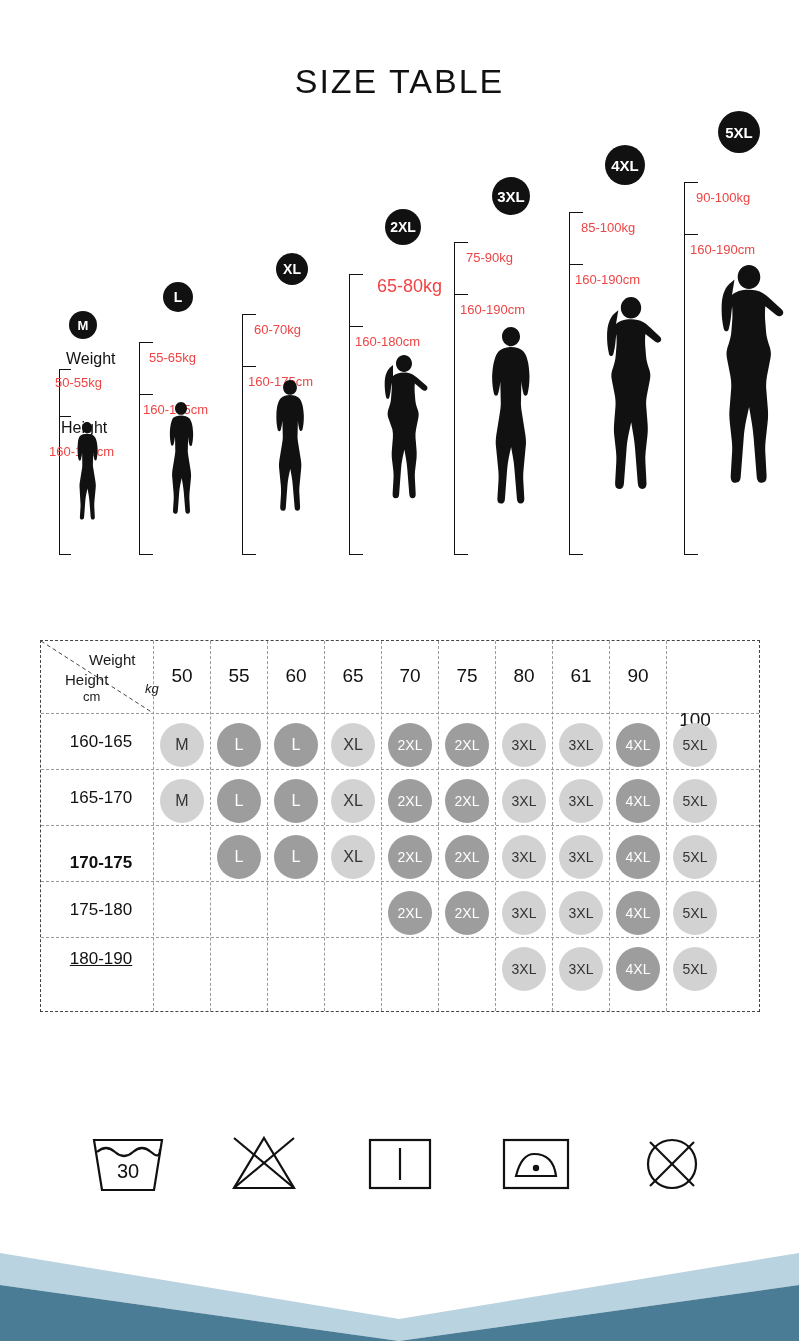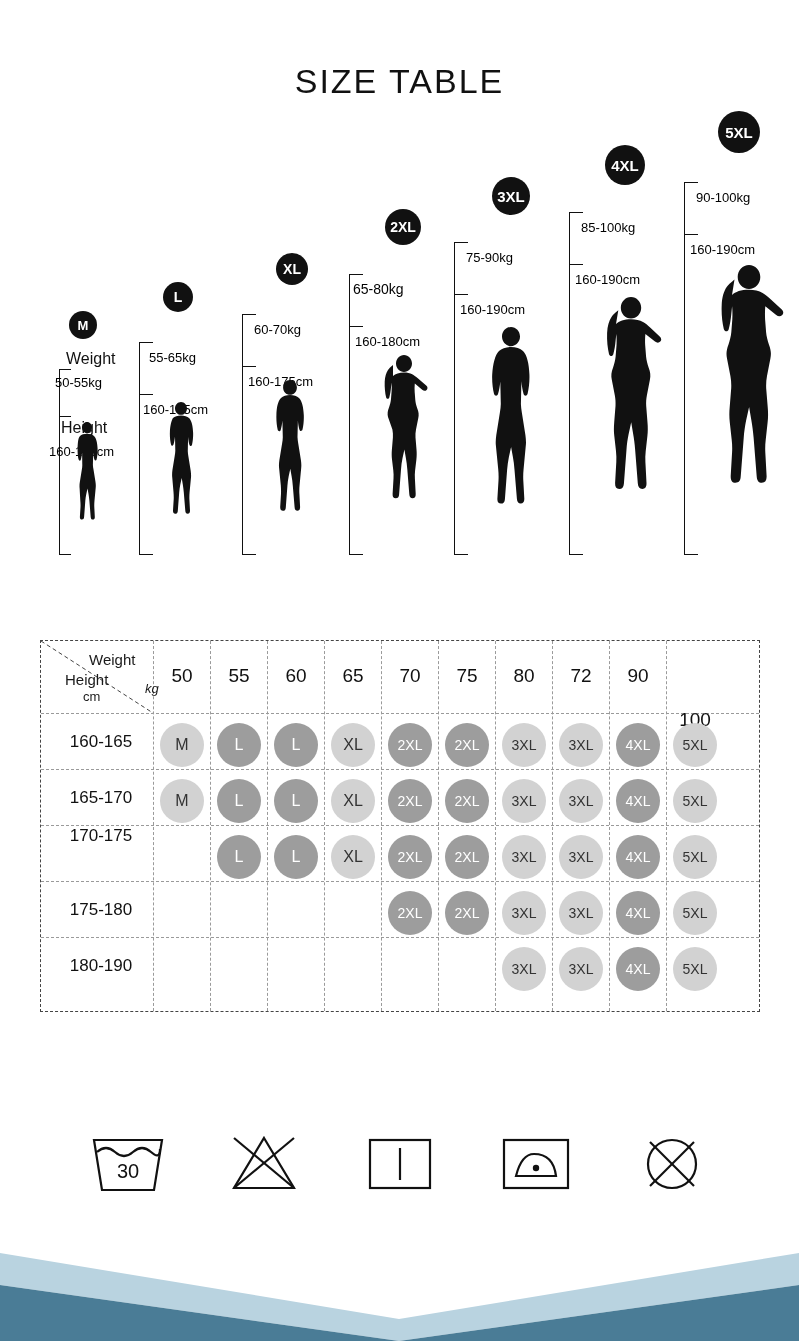--- a/index.html
+++ b/index.html
@@ -55,21 +55,21 @@
     border-radius: 50%;
     display: flex;
     align-items: center;
     justify-content: center;
     font-weight: 700;
     line-height: 1;
   }
   .lbl {
     position: absolute;
     white-space: nowrap;
-    color: #000000;
+    color: #ef4444;
   }
   .lbl-cap {
     position: absolute;
     white-space: nowrap;
     color: #111;
   }
   .bracket {
     position: absolute;
     border-left: 1.5px solid #111;
   }
@@ -248,21 +248,21 @@
       </svg>
     </div>
   </div>
 
   <div class="fig" style="left:345px;bottom:45px;">
     <div class="badge" style="left:40px;bottom:280px;width:36px;height:36px;font-size:14px;">2XL</div>
     <div class="bracket" style="left:4px;bottom:-30px;height:280px;"></div>
     <div class="tick" style="left:4px;bottom:250px;width:14px;"></div>
     <div class="tick" style="left:4px;bottom:198px;width:14px;"></div>
     <div class="tick" style="left:4px;bottom:-30px;width:14px;"></div>
-    <div class="lbl" style="left:8px;bottom:228px;font-size:14px;">65-80kg</div>
+    <div class="lbl" style="left:32px;bottom:228px;font-size:18px;">65-80kg</div>
     <div class="lbl" style="left:10px;bottom:176px;font-size:13px;margin-top:44px;">160-180cm</div>
     <div class="fig-person" style="left:26px;bottom:0;">
       <svg width="62" height="172" viewBox="0 0 62 172">
         <path fill="#111" d="M33 2c4.4 0 8 3.8 8 8.5S37.4 19 33 19s-8-3.8-8-8.5S28.6 2 33 2zM22 23c2.4-2.2 6.3-3.5 11-3.5 3.1 0 6 .6 8.2 1.7 1.6.8 3.5 2.2 5.6 4l8.4 7.2c1.6 1.4 1.7 3.2.4 4.5-1.2 1.2-2.9 1.1-4.4-.2l-7.4-6.2c-.3 2.8-.3 6-.1 8.8l.6 7.8c.2 2.6 1 5.8 2 8.4 1.4 3.6 1.7 6.2 1 9.5l-2.3 11.4c-.5 2.5-.7 5.4-.5 8l1 12c.3 3.4.3 6.9-.1 10l-1.3 11.1c-.3 2.6-.4 5.4-.2 8l.8 15.4c.1 2.9-1 4.4-3.1 4.4-2.1 0-3.1-1.4-3.3-4.1l-2-25c-.3-3.8-.8-7.6-1.4-11l-1.5-8.7-1.9 8.7c-.7 3.6-1.3 7.5-1.5 11.3l-1.9 25c-.2 2.7-1.3 3.8-3.4 3.8-2.2 0-3.2-1.5-3.1-4.4l.9-15.4c.2-2.6.1-5.4-.2-8l-1.3-11.1c-.4-3.1-.4-6.6-.1-10l1-12c.2-2.6 0-5.5-.5-8L17 64c-.7-3.3-.4-5.9 1-9.5 1-2.6 1.8-5.8 2-8.4l.6-7.8c.2-2.8.2-6-.1-8.8l-.5 5.1c-.3 3.4-.9 7-1.7 9.9-.5 1.9-2.7 1.7-3.2-.2-1-4.1-1.6-9.9-1.4-15.5.2-5.3 1.5-9.3 3.3-11.9.9-1.3 2.3-2.6 5-4.9z"></path>
       </svg>
     </div>
   </div>
 
   <div class="fig" style="left:450px;bottom:45px;">
     <div class="badge" style="left:42px;bottom:310px;width:38px;height:38px;font-size:15px;">3XL</div>
@@ -341,29 +341,29 @@
   <div class="corner-height">Height</div>
   <div class="corner-cm">cm</div>
 
   <div class="col-head" style="left:113px;">50</div>
   <div class="col-head" style="left:170px;">55</div>
   <div class="col-head" style="left:227px;">60</div>
   <div class="col-head" style="left:284px;">65</div>
   <div class="col-head" style="left:341px;">70</div>
   <div class="col-head" style="left:398px;">75</div>
   <div class="col-head" style="left:455px;">80</div>
-  <div class="col-head" style="left:512px;">72</div>
+  <div class="col-head" style="left:512px;">61</div>
   <div class="col-head" style="left:569px;">90</div>
   <div class="col-head" style="left:626px;margin-top:44px;">100</div>
 
   <div class="row-head" style="top:91px;">160-165</div>
   <div class="row-head" style="top:147px;">165-170</div>
-  <div class="row-head" style="top:185px;">170-175</div>
+  <div class="row-head" style="top:212px;font-weight:bold;">170-175</div>
   <div class="row-head" style="top:259px;">175-180</div>
-  <div class="row-head" style="top:315px;">180-190</div>
+  <div class="row-head" style="top:308px;text-decoration:underline;">180-190</div>
 
   <div class="cell sz-M" style="left:119px;top:82px;">M</div>
   <div class="cell sz-L" style="left:176px;top:82px;">L</div>
   <div class="cell sz-L" style="left:233px;top:82px;">L</div>
   <div class="cell sz-XL" style="left:290px;top:82px;">XL</div>
   <div class="cell sz-2XL" style="left:347px;top:82px;">2XL</div>
   <div class="cell sz-2XL" style="left:404px;top:82px;">2XL</div>
   <div class="cell sz-3XL" style="left:461px;top:82px;">3XL</div>
   <div class="cell sz-3XL" style="left:518px;top:82px;">3XL</div>
   <div class="cell sz-4XL" style="left:575px;top:82px;">4XL</div>

